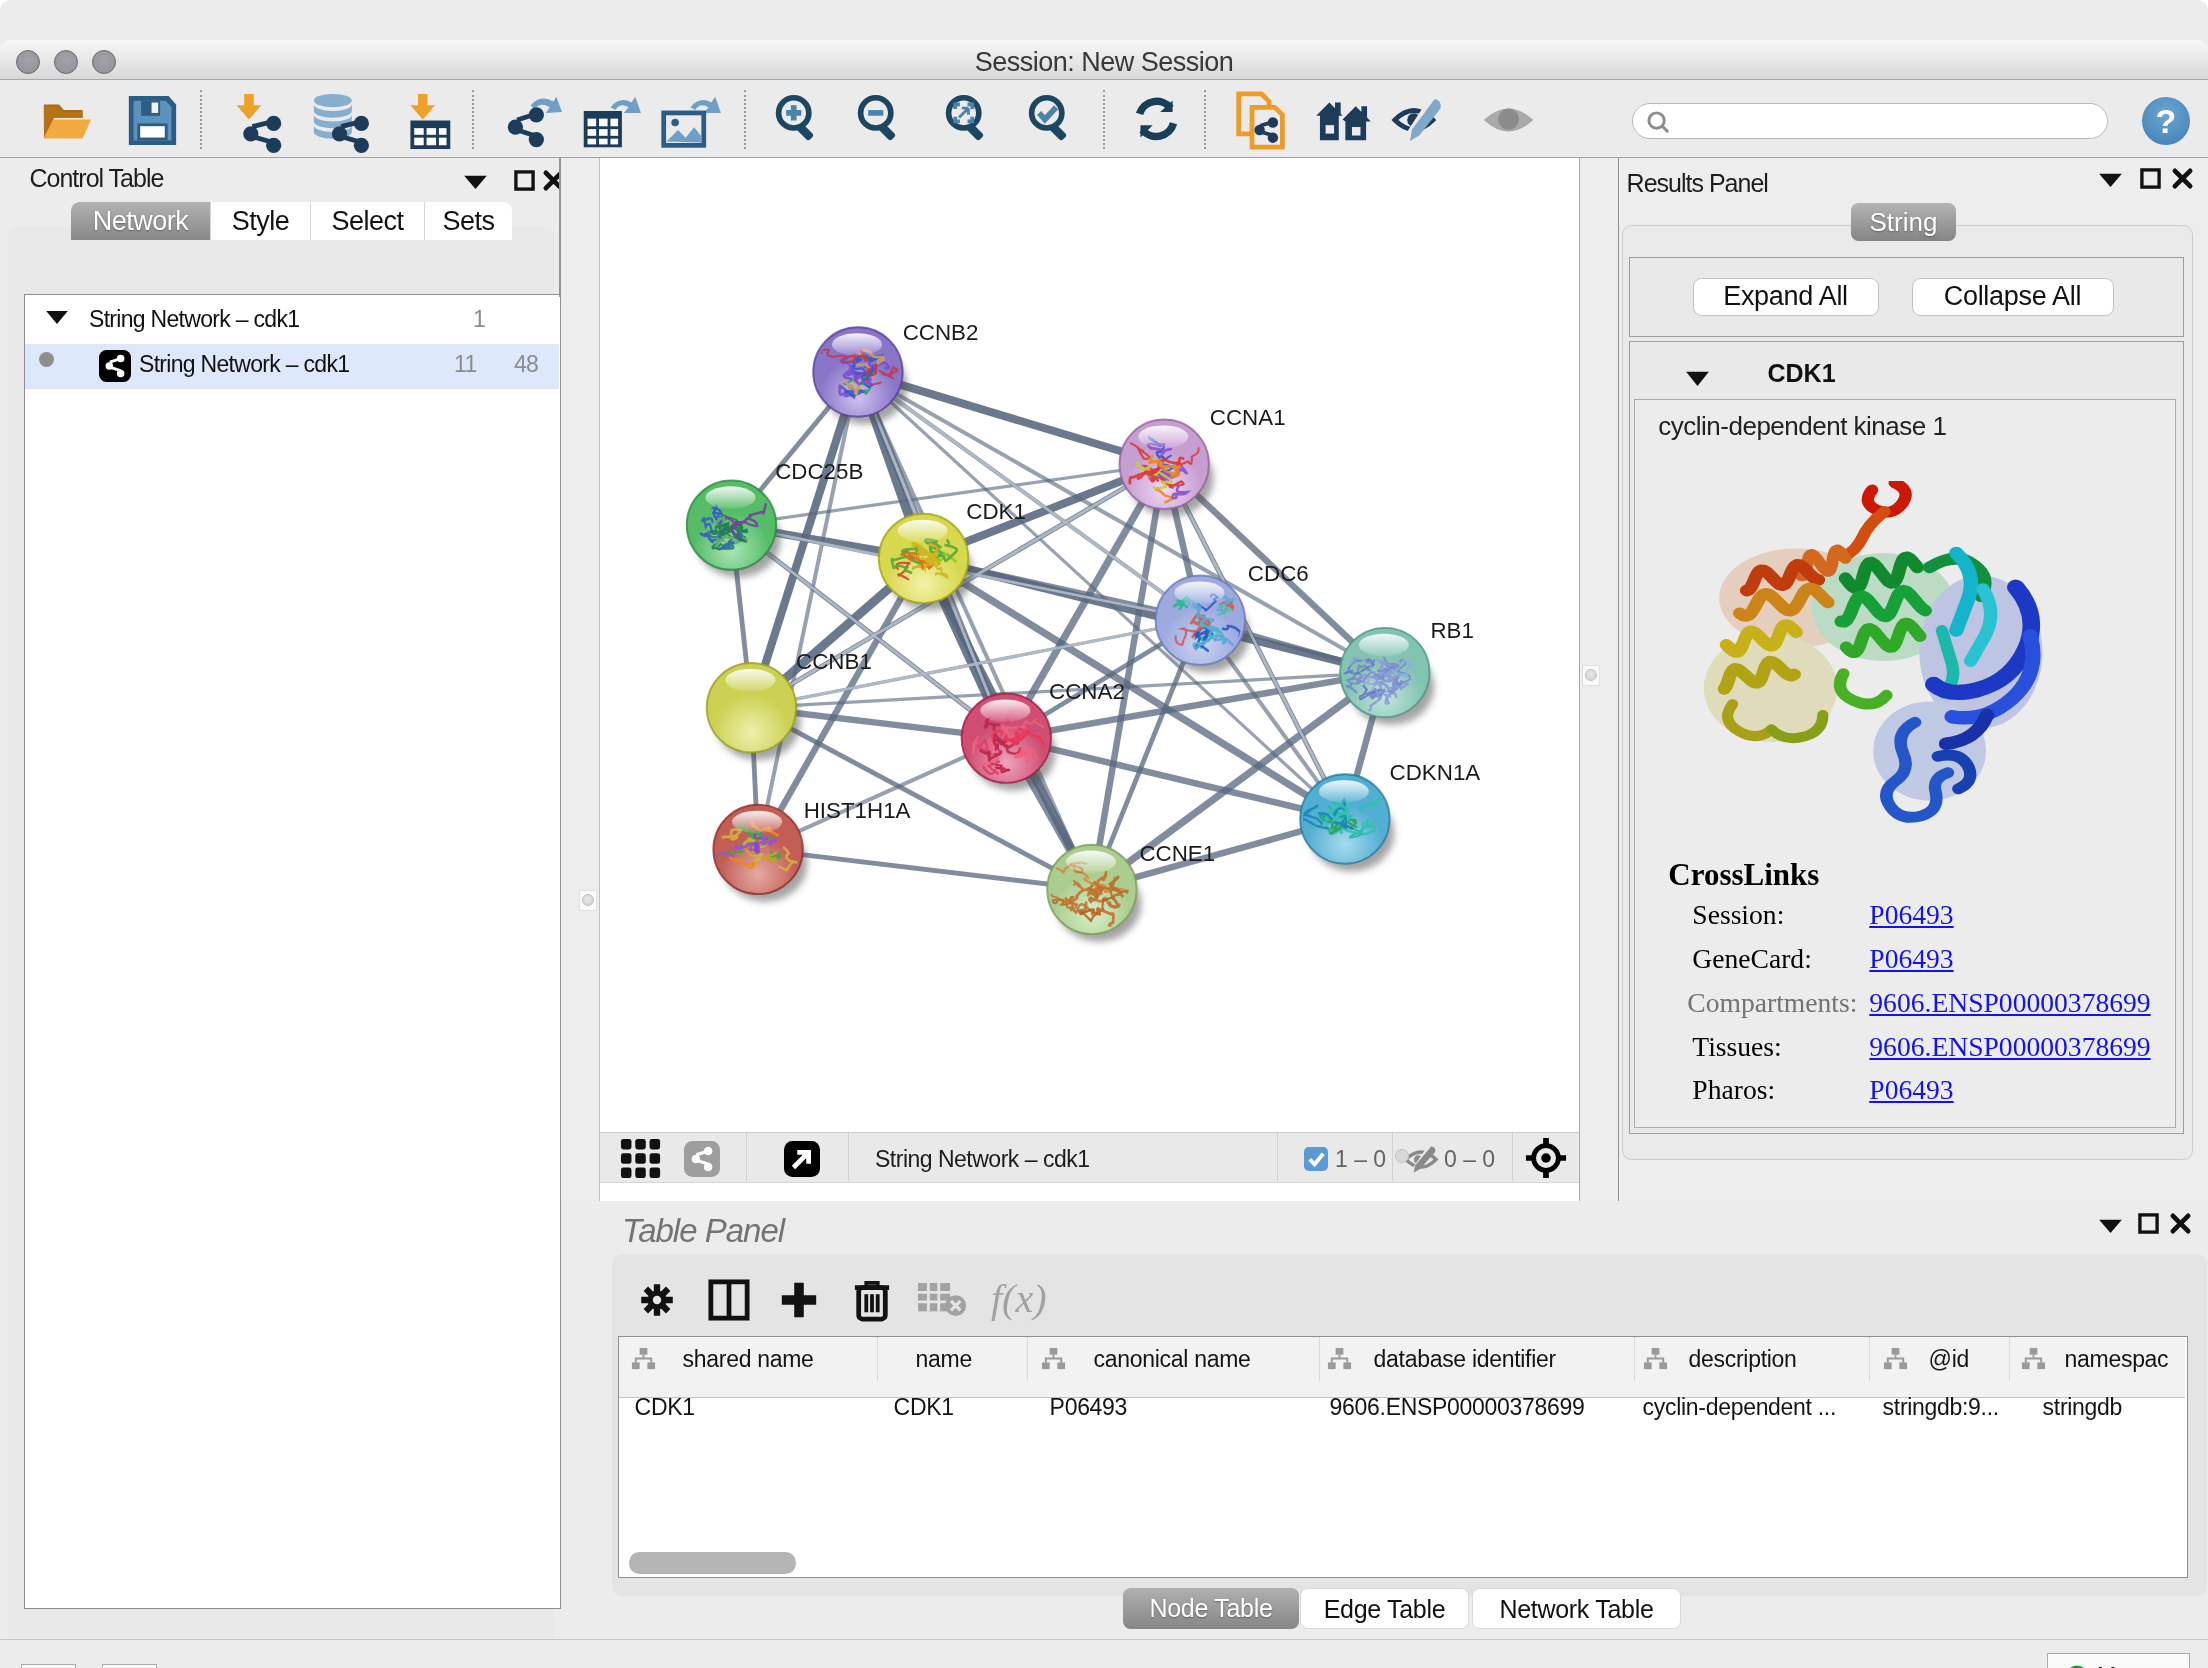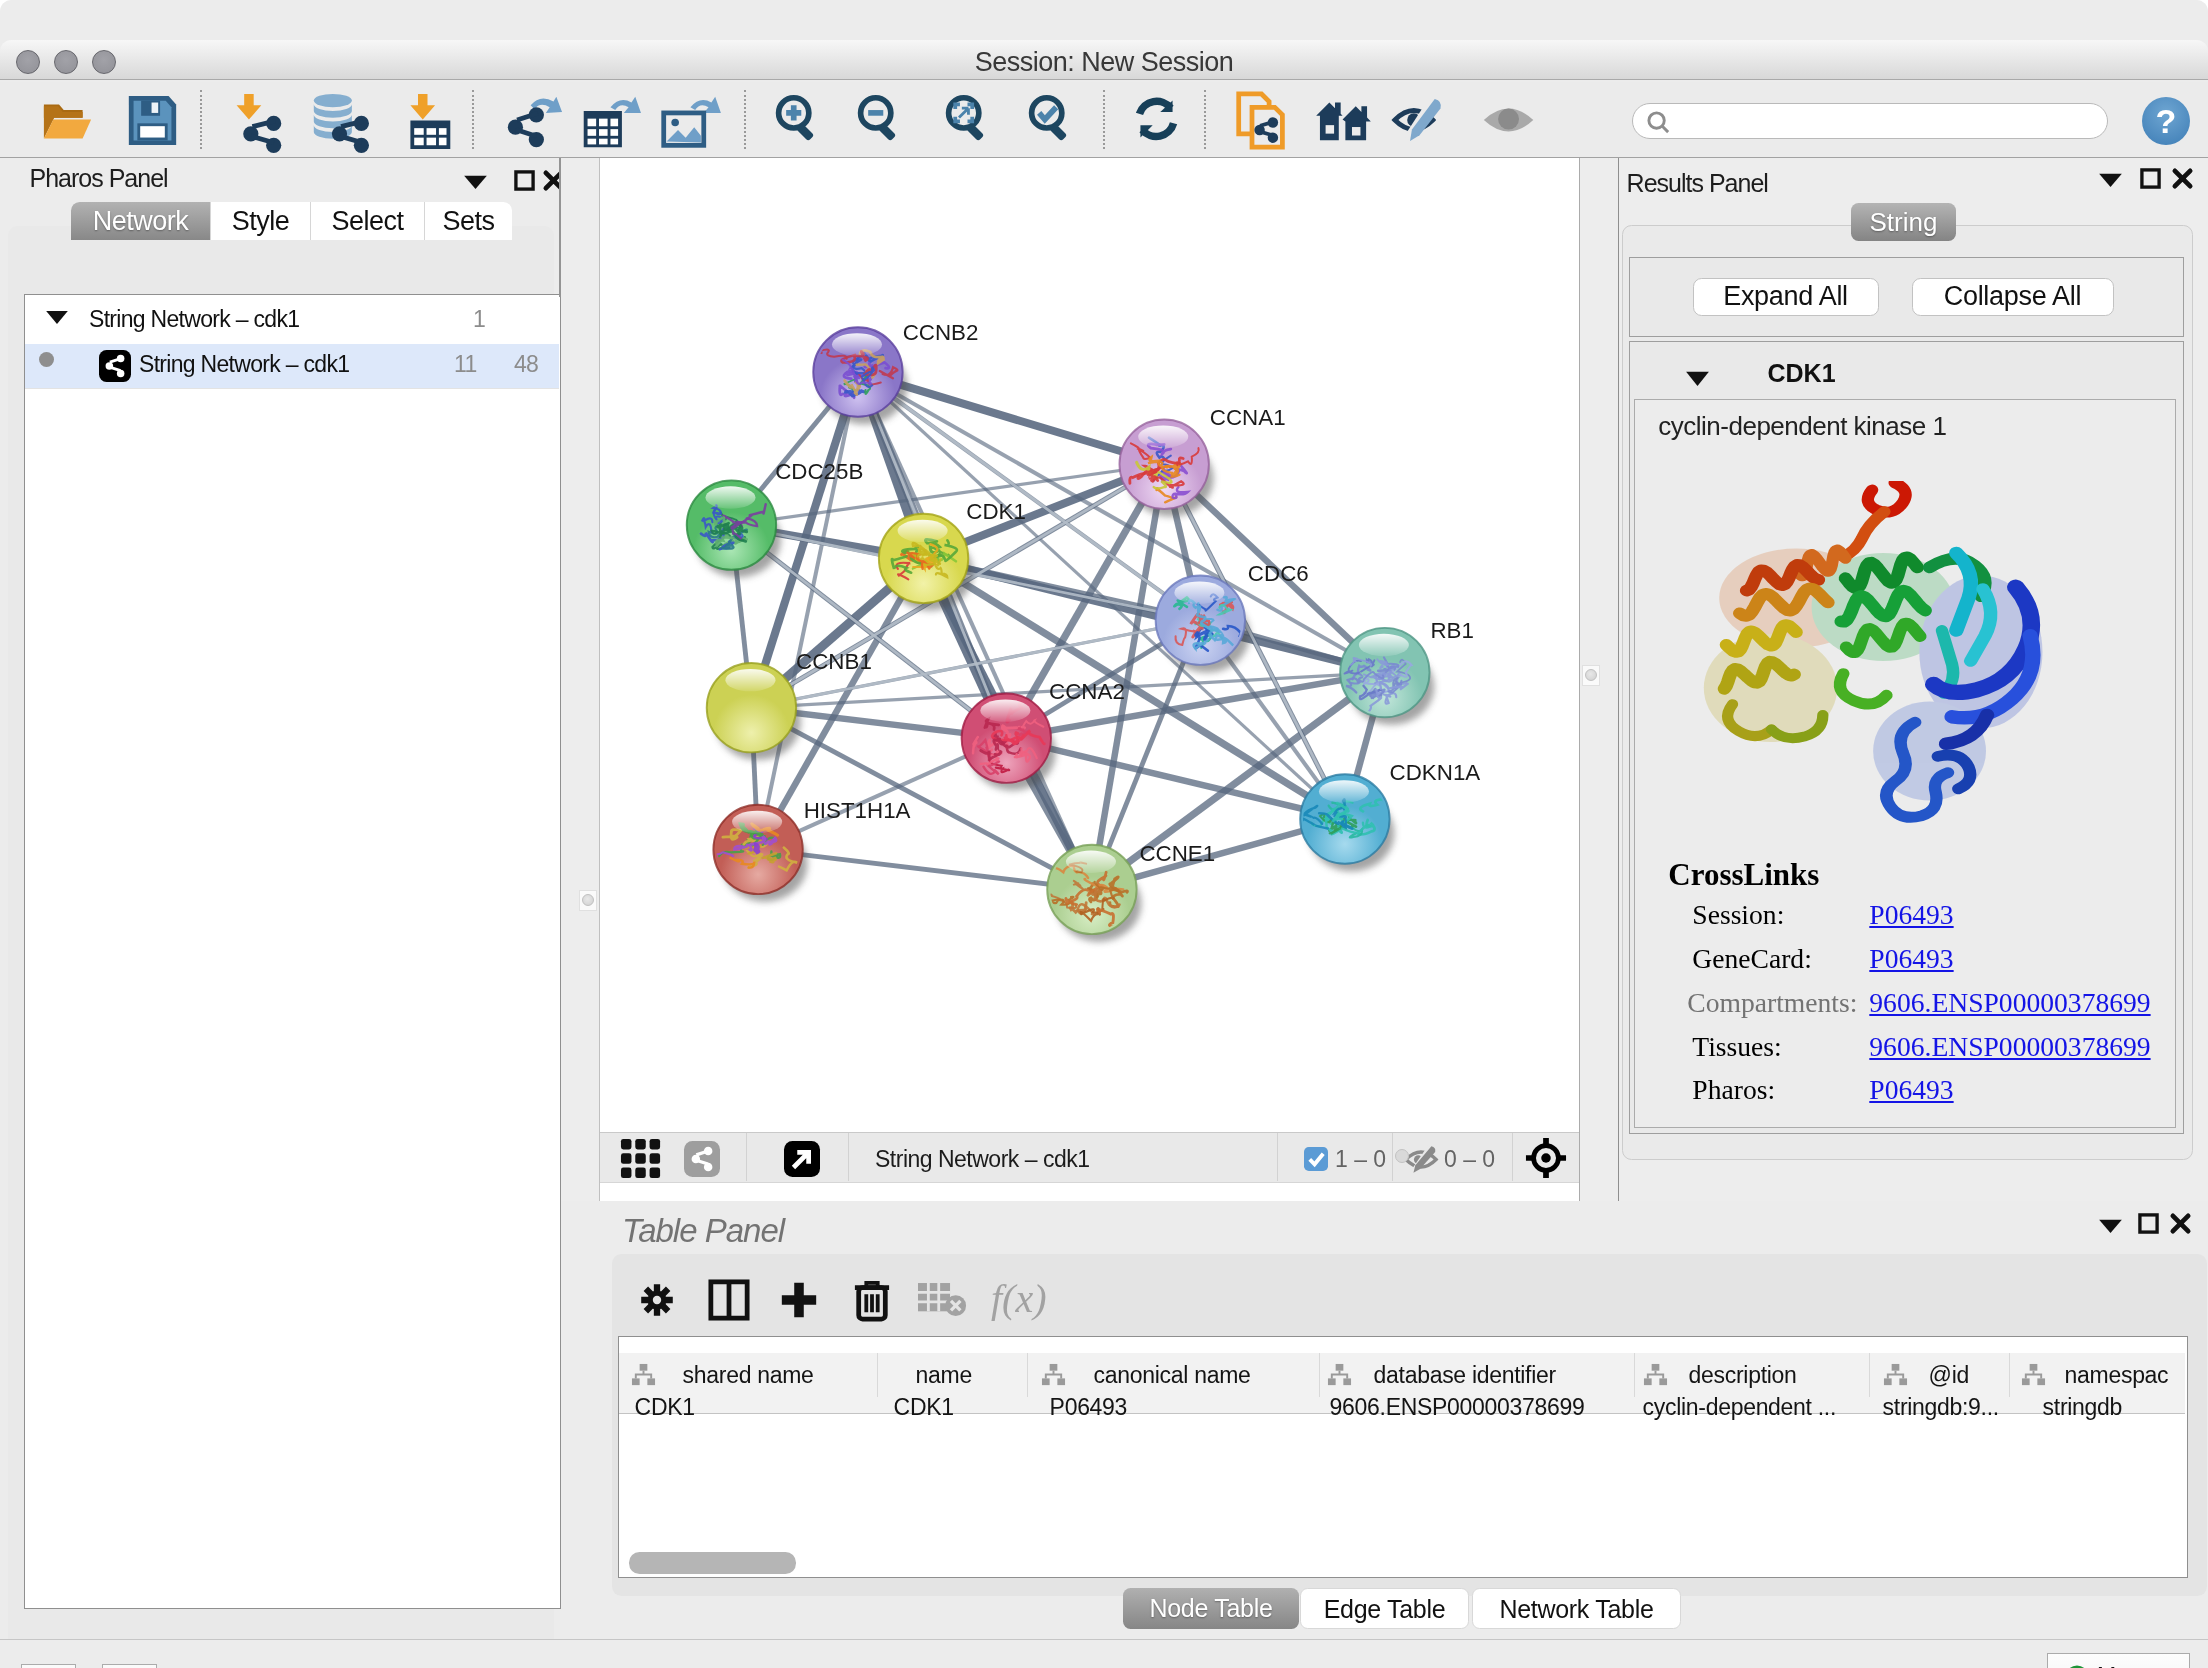--- a/index.html
+++ b/index.html
@@ -79,21 +79,21 @@
     background:#ececec; border:1px solid #ababab; }
   .serif { font-family:"Liberation Serif", serif; }
   .link { color:#1414e6; text-decoration:underline; }
 
   #tablepanel { left:590px; top:1161px; width:1619px; height:440px; background:#ececec; }
   #tbl-hd { position:absolute; left:32px; top:10.5px; font-size:33px; letter-spacing:-1px; color:#737373;font-style:italic; }
   #tbl-box { position:absolute; left:22px; top:53px; width:1595px; height:342px;
     background:#e4e4e4; border-radius:9.5px; }
   #tbl { position:absolute; left:27.6px; top:135px; width:1570px; height:242px;
     background:#fff; border:1.9px solid #8f8f8f; }
-  #tbl-headrow { position:absolute; left:0; top:16px; width:1566px; height:61px;
+  #tbl-headrow { position:absolute; left:0; top:0; width:1566px; height:61px;
     background:#f2f2f2; border-bottom:1.9px solid #c3c3c3; }
   .th { position:absolute; top:8.6px; font-size:23px; letter-spacing:-0.3px; color:#141414; }
   .tv { position:absolute; top:57px; font-size:23px; letter-spacing:-0.3px; color:#141414; }
   .colsep { position:absolute; top:0; height:44px; border-left:1.9px solid #d9d9d9; }
   #hscroll { position:absolute; left:10.5px; top:215px; width:167px; height:22px;
     background:#b5b5b5; border-radius:10.5px; }
   .btab { position:absolute; top:387px; height:41px; background:#fff; color:#111;
     font-size:25px; letter-spacing:-0.3px; text-align:center; line-height:41px; border:1px solid #d8d8d8;
     border-radius:7.6px; }
   .btabsel { background:linear-gradient(#b0b0b0,#868686); color:#fff; border:none;
@@ -286,21 +286,21 @@
   <div id="searchbox">
     <svg class="ic" style="left:13.3px;top:5.7px" width="25" height="25" viewBox="0 0 26 26">
       <circle cx="11" cy="11" r="8" fill="none" stroke="#8d8d8d" stroke-width="3"></circle>
       <path d="M17 17 l6 6" stroke="#8d8d8d" stroke-width="3"></path>
     </svg>
   </div>
   <div id="helpbtn">?</div>
 </div>
 
 <div class="abs" id="ctrl">
-  <div id="ctrl-hd">Pharos Panel</div>
+  <div id="ctrl-hd">Control Table</div>
   <svg class="ic" style="left:463px;top:15px" width="25" height="17" viewBox="0 0 26 18">
       <path d="M1 3 h24 l-12 14 z" fill="#111"></path>
     </svg>
   <svg class="ic" style="left:514px;top:12.4px" width="21" height="21" viewBox="0 0 22 22">
       <rect x="2" y="2" width="18" height="18" fill="none" stroke="#111" stroke-width="3.5"></rect>
     </svg>
   <svg class="ic" style="left:543px;top:12.4px" width="21" height="21" viewBox="0 0 22 22">
       <path d="M3 3 L19 19 M19 3 L3 19" stroke="#111" stroke-width="5" stroke-linecap="round"></path>
     </svg>
   <div id="ctrl-box"></div>

